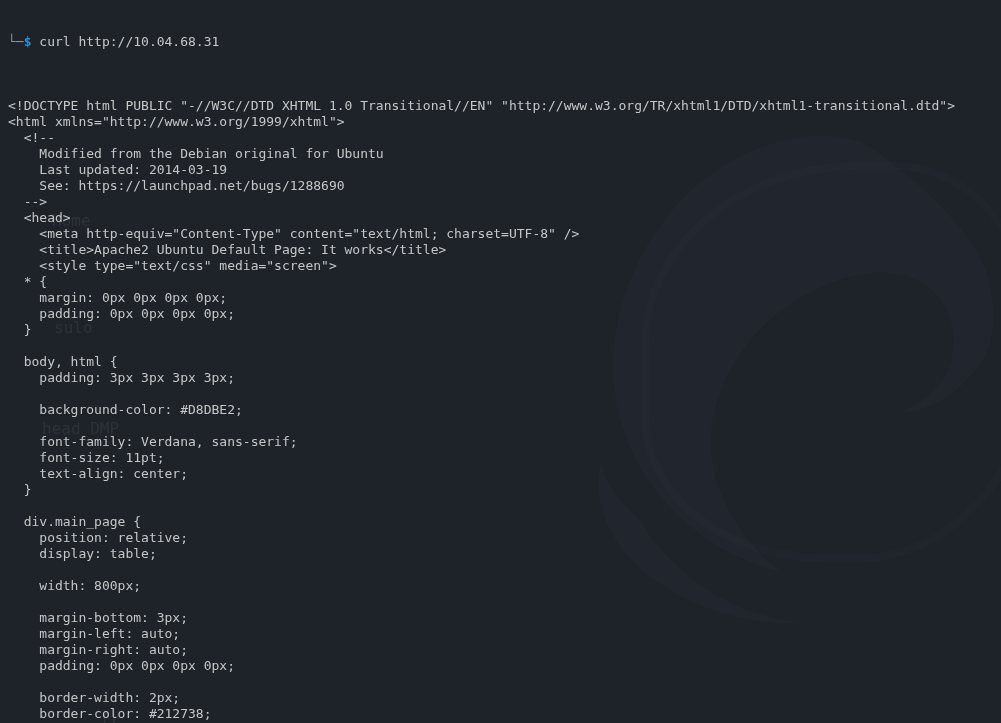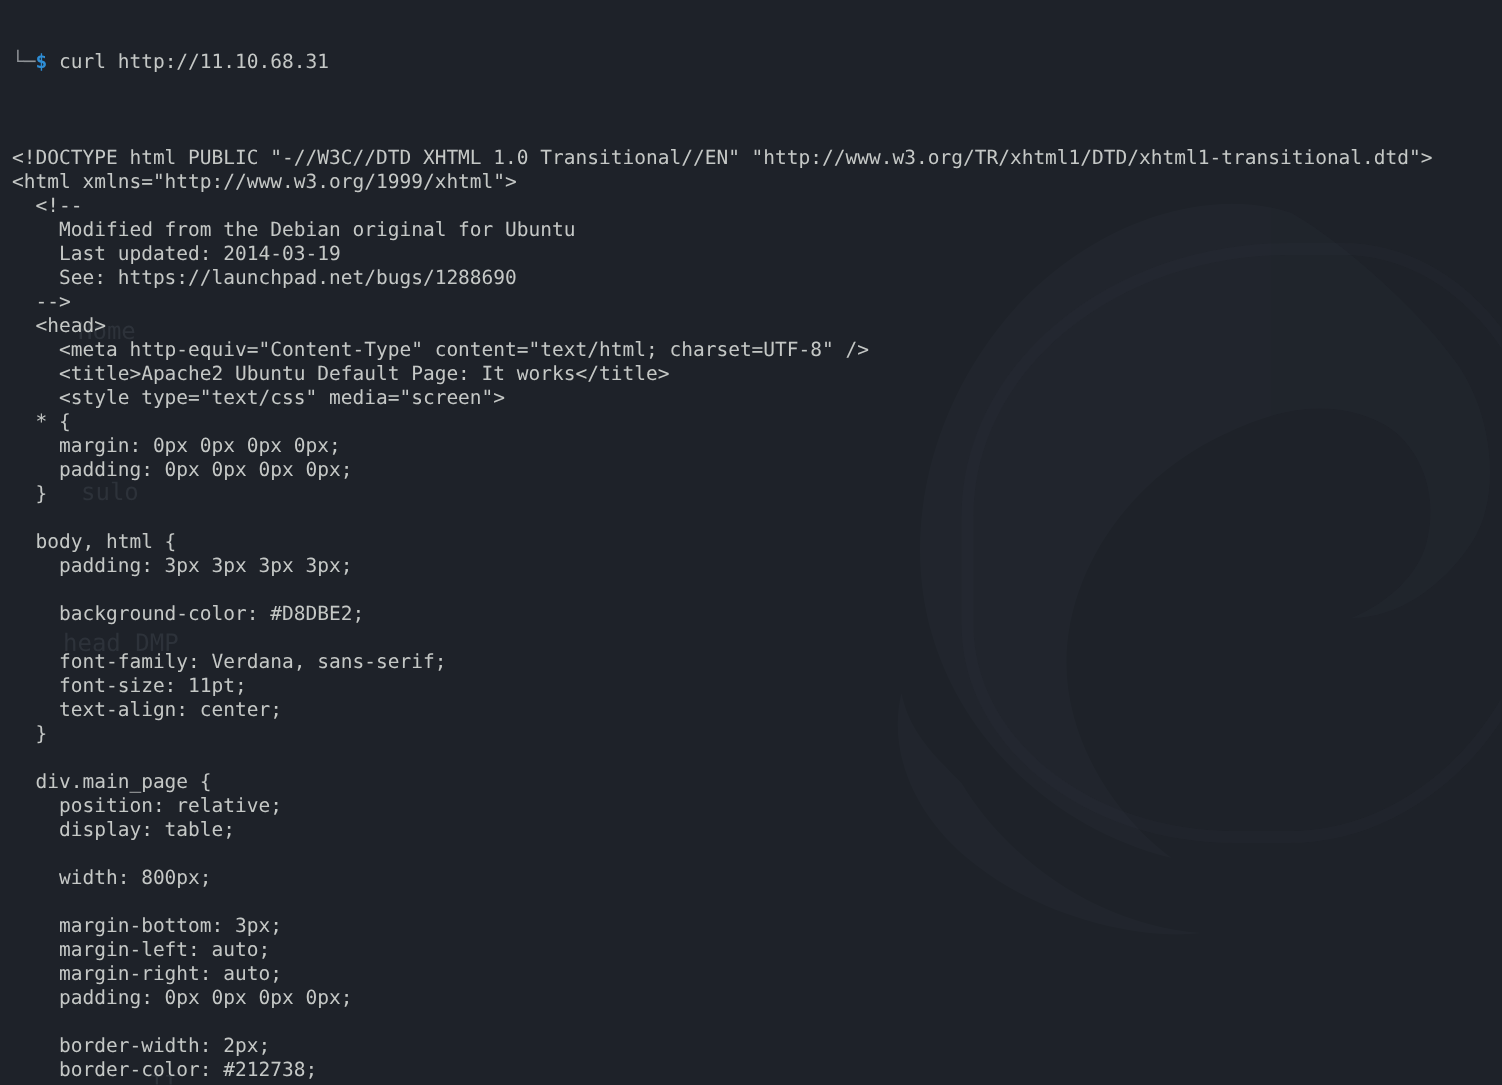--- a/index.html
+++ b/index.html
@@ -81,21 +81,21 @@
 <div class="bg-watermark">
   <svg viewBox="0 0 600 600" width="600" height="600">
     <path d="M 420 80 C 360 60 280 90 230 150 C 180 210 160 290 180 360 C 200 430 260 490 340 510 C 300 480 270 430 270 380 C 270 320 310 260 370 230 C 400 215 440 200 480 220 C 500 230 520 260 510 300 C 505 320 485 340 460 350 C 490 350 520 330 540 300 C 560 270 555 215 530 180 C 505 145 455 100 420 80 Z" fill="#6a7a8a"></path>
     <path d="M 200 460 C 230 510 290 555 360 560 C 320 565 255 550 210 515 C 170 485 150 440 160 400 C 165 425 180 440 200 460 Z" fill="#6a7a8a"></path>
   </svg>
 </div>
 <div class="bg-watermark-inner"></div>
 
 <div class="terminal">
   <div class="prompt-line">
-    <span class="prompt-prefix">└─</span><span class="prompt-dollar">$</span><span class="command"> curl http://11.10.68.31</span>
+    <span class="prompt-prefix">└─</span><span class="prompt-dollar">$</span><span class="command"> curl http://10.04.68.31</span>
   </div>
   <div class="output" id="output-container"><div>&nbsp;</div><div>&lt;!DOCTYPE html PUBLIC "-//W3C//DTD XHTML 1.0 Transitional//EN" "http://www.w3.org/TR/xhtml1/DTD/xhtml1-transitional.dtd"&gt;</div><div>&lt;html xmlns="http://www.w3.org/1999/xhtml"&gt;</div><div>  &lt;!--</div><div>    Modified from the Debian original for Ubuntu</div><div>    Last updated: 2014-03-19</div><div>    See: https://launchpad.net/bugs/1288690</div><div>  --&gt;</div><div>  &lt;head&gt;</div><div>    &lt;meta http-equiv="Content-Type" content="text/html; charset=UTF-8" /&gt;</div><div>    &lt;title&gt;Apache2 Ubuntu Default Page: It works&lt;/title&gt;</div><div>    &lt;style type="text/css" media="screen"&gt;</div><div>  * {</div><div>    margin: 0px 0px 0px 0px;</div><div>    padding: 0px 0px 0px 0px;</div><div>  }</div><div>&nbsp;</div><div>  body, html {</div><div>    padding: 3px 3px 3px 3px;</div><div>&nbsp;</div><div>    background-color: #D8DBE2;</div><div>&nbsp;</div><div>    font-family: Verdana, sans-serif;</div><div>    font-size: 11pt;</div><div>    text-align: center;</div><div>  }</div><div>&nbsp;</div><div>  div.main_page {</div><div>    position: relative;</div><div>    display: table;</div><div>&nbsp;</div><div>    width: 800px;</div><div>&nbsp;</div><div>    margin-bottom: 3px;</div><div>    margin-left: auto;</div><div>    margin-right: auto;</div><div>    padding: 0px 0px 0px 0px;</div><div>&nbsp;</div><div>    border-width: 2px;</div><div>    border-color: #212738;</div><div>    border-style: solid;</div></div>
 </div>
 
 <div id="ghost-container">
     <span class="ghost-text" style="top: 213px; left: 52px;">Home</span>
     <span class="ghost-text" style="top: 320px; left: 54px;">sulo</span>
     <span class="ghost-text" style="top: 421px; left: 42px;">head DMP</span>
     <span class="ghost-text" style="top: 712px; left: 100px;">ft</span>
   </div>

